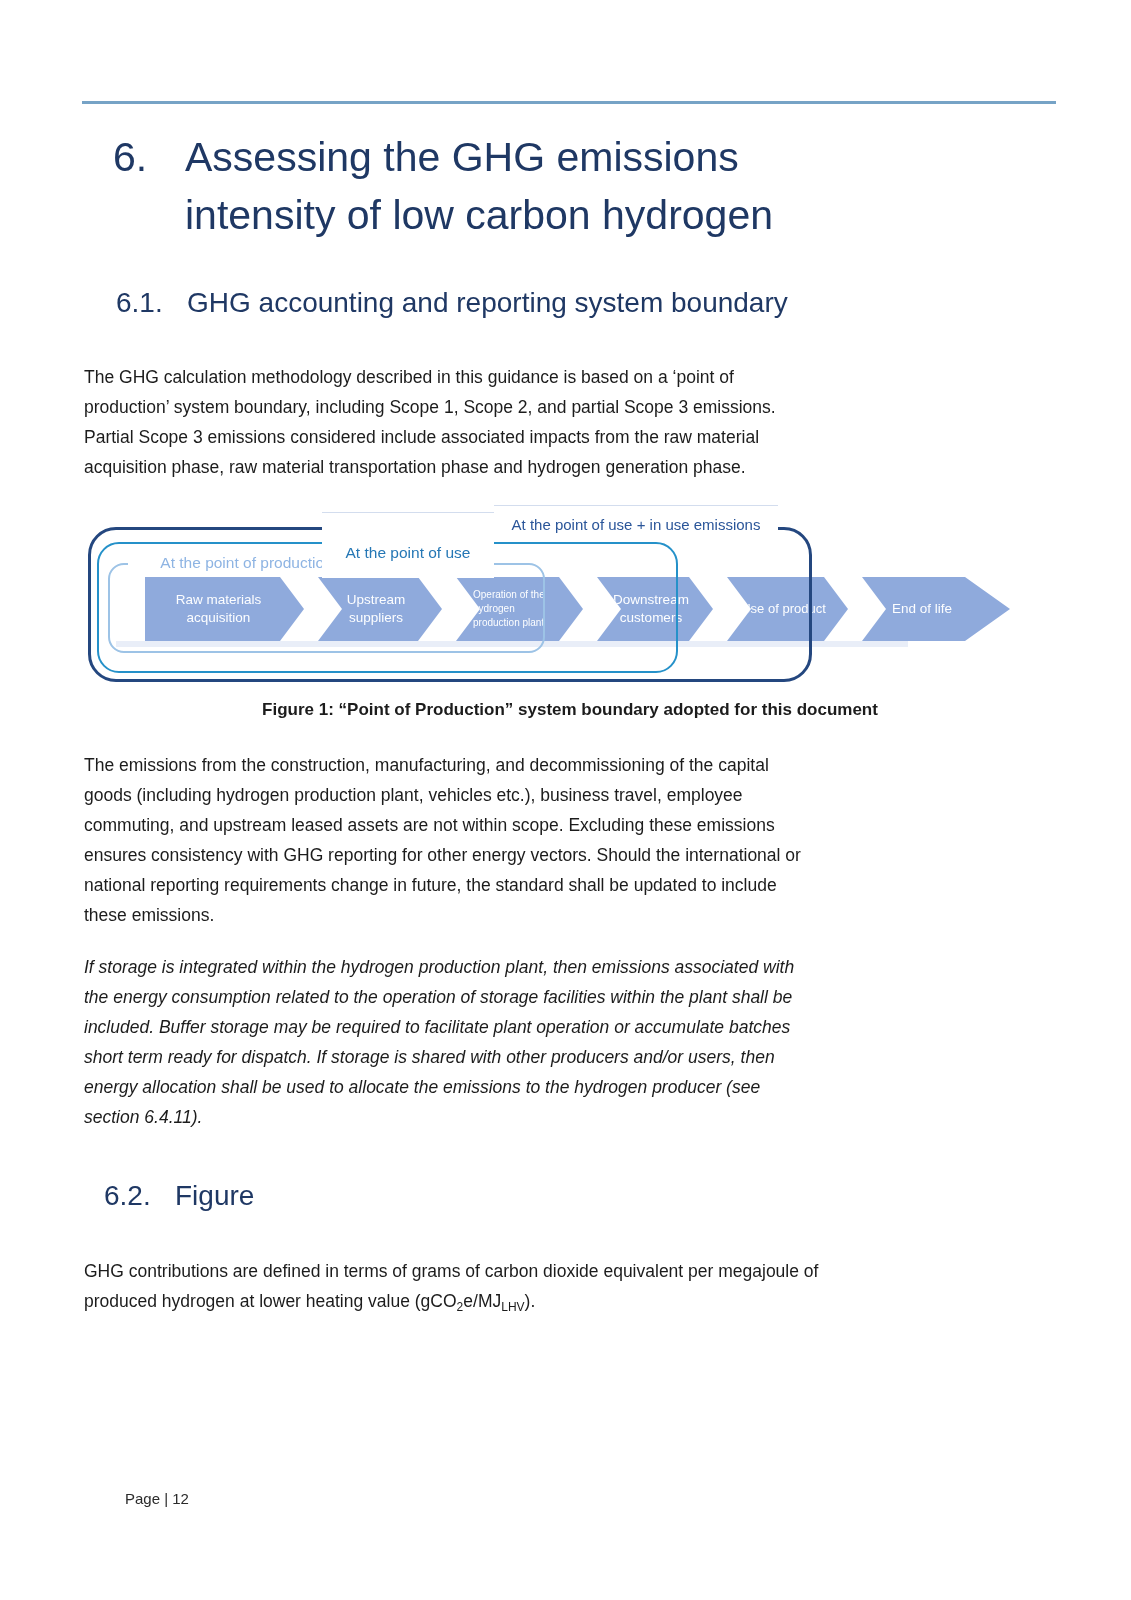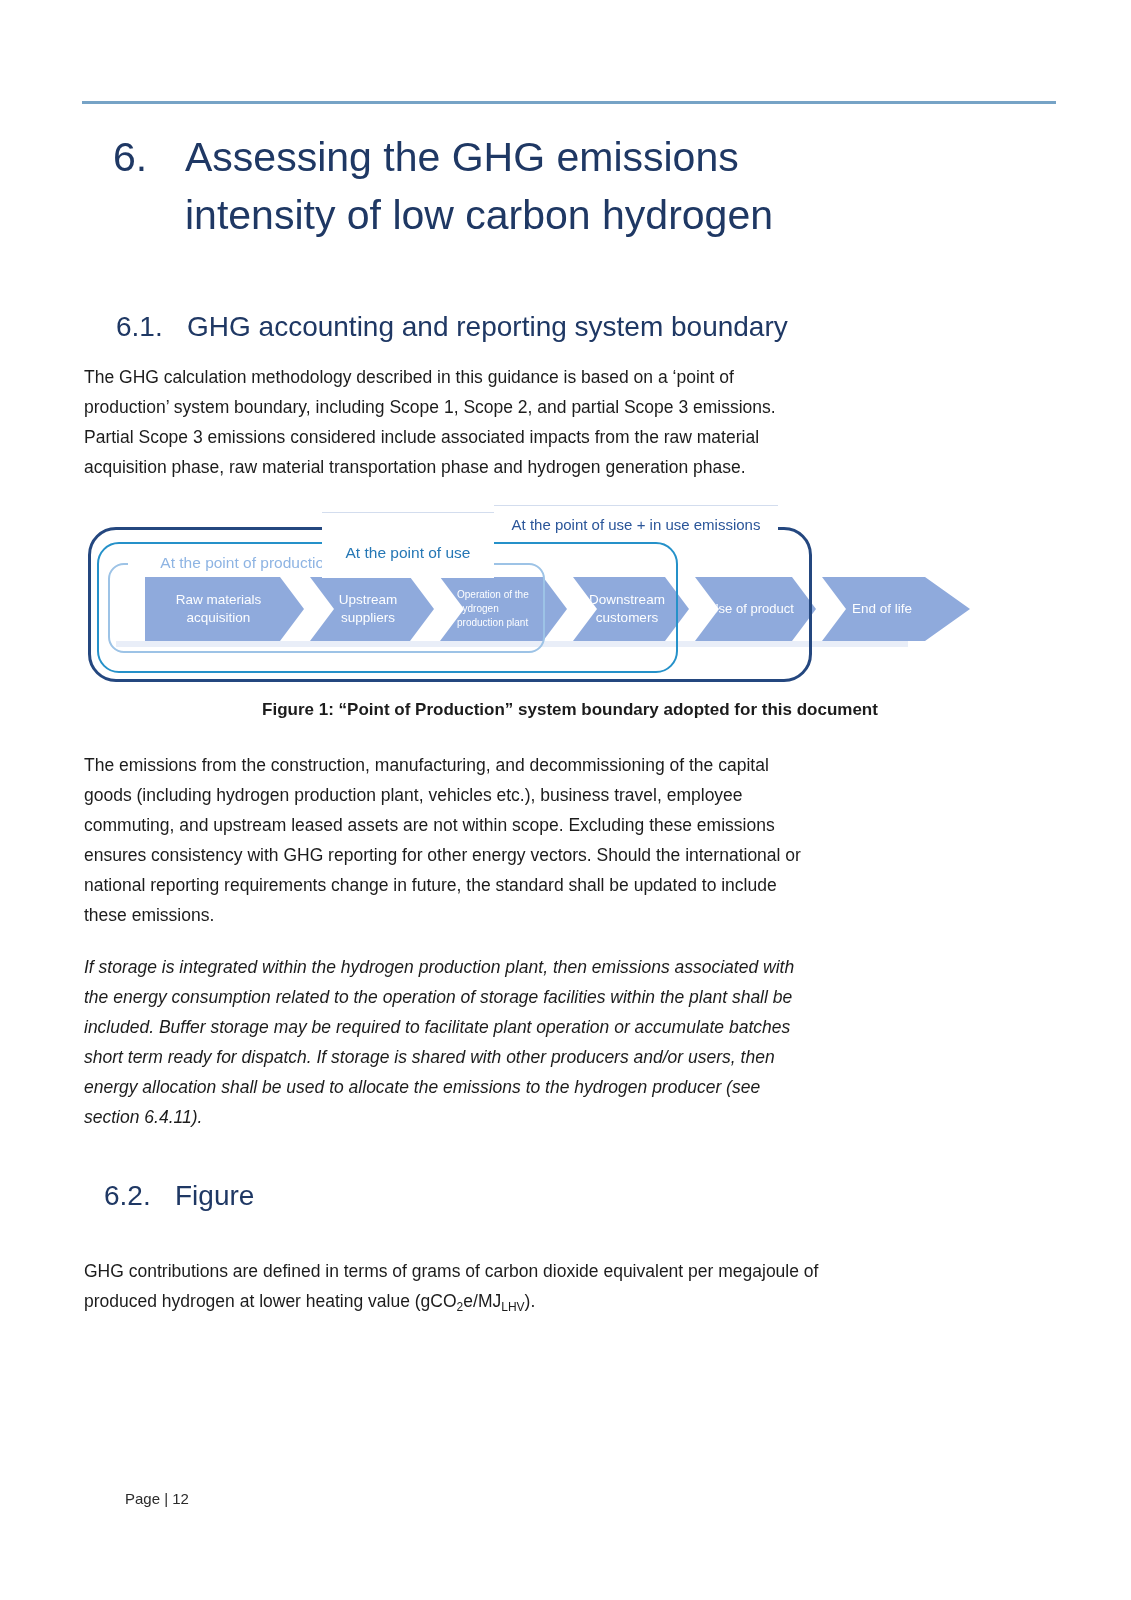--- a/index.html
+++ b/index.html
@@ -8,21 +8,21 @@
     font-family:"Liberation Sans", sans-serif; color:#1c1c1c; overflow:hidden;
   }
   .top-rule { position:absolute; left:82px; top:101px; width:974px; height:3px; background:#76a3c6; }
 
   .h1 { position:absolute; left:113px; top:128px; display:flex; color:#1f3864; font-size:41px; line-height:58px; font-weight:400; }
   .h1 .hnum { flex:0 0 72px; }
   .h1 .htitle { width:710px; }
 
   .h2 { position:absolute; display:flex; color:#1f3864; font-size:28px; line-height:40px; font-weight:400; }
   .h2 .hnum { flex:0 0 71px; }
-  .h2a { left:116px; top:283px;margin-top:24px; }
+  .h2a { left:116px; top:283px; }
   .h2b { left:104px; top:1176px; }
 
   .para { position:absolute; left:84px; width:985px; font-size:17.5px; line-height:30px; }
   .tline { white-space:nowrap; }
   .p1 { top:362px; }
   .p2 { top:750px; }
   .p3 { top:952px;font-style:italic; }
   .p4 { top:1256px; }
   .sub { font-size:12px; vertical-align:-4px; }
 
@@ -30,21 +30,21 @@
 
   .footer { position:absolute; left:84px; top:1490px; font-size:15px; color:#2b2b2b;margin-left:41px; }
 
   
   .figure { position:absolute; left:80px; top:505px; width:890px; height:186px; }
   .bbox { position:absolute; box-sizing:border-box; background:transparent; z-index:2; }
   .box-navy  { left:8px;  top:22px; width:724px; height:155px; border:3px solid #24477f;   border-radius:28px; }
   .box-teal  { left:17px; top:37px; width:581px; height:131px; border:2.5px solid #2591c9; border-radius:22px; }
   .box-light { left:28px; top:58px; width:437px; height:90px;  border:2.5px solid #9dc3e6; border-radius:16px; }
 
-  .band { position:absolute; left:36px; top:72px; height:64px; display:flex; gap:6px; z-index:1;padding-left:29px; }
+  .band { position:absolute; left:36px; top:72px; height:64px; display:flex; gap:14px; z-index:1;padding-left:29px; }
   .band-shadow { position:absolute; left:36px; top:136px; width:792px; height:6px; background:#dde5f4; opacity:.65; z-index:0; }
   .arrow {
     background:#8faadc; color:#fdfeff; display:flex; align-items:center; justify-content:center;
     text-align:center; font-size:13.5px; line-height:1.3; box-sizing:border-box;
     padding:0 20px 0 12px;
     clip-path: polygon(0 0, calc(100% - 24px) 0, 100% 50%, calc(100% - 24px) 100%, 0 100%, 24px 50%);
   }
   .arrow.a1 { width:159px; padding-left:8px;
     clip-path: polygon(0 0, calc(100% - 24px) 0, 100% 50%, calc(100% - 24px) 100%, 0 100%); }
   .arrow.a2 { width:124px; }

